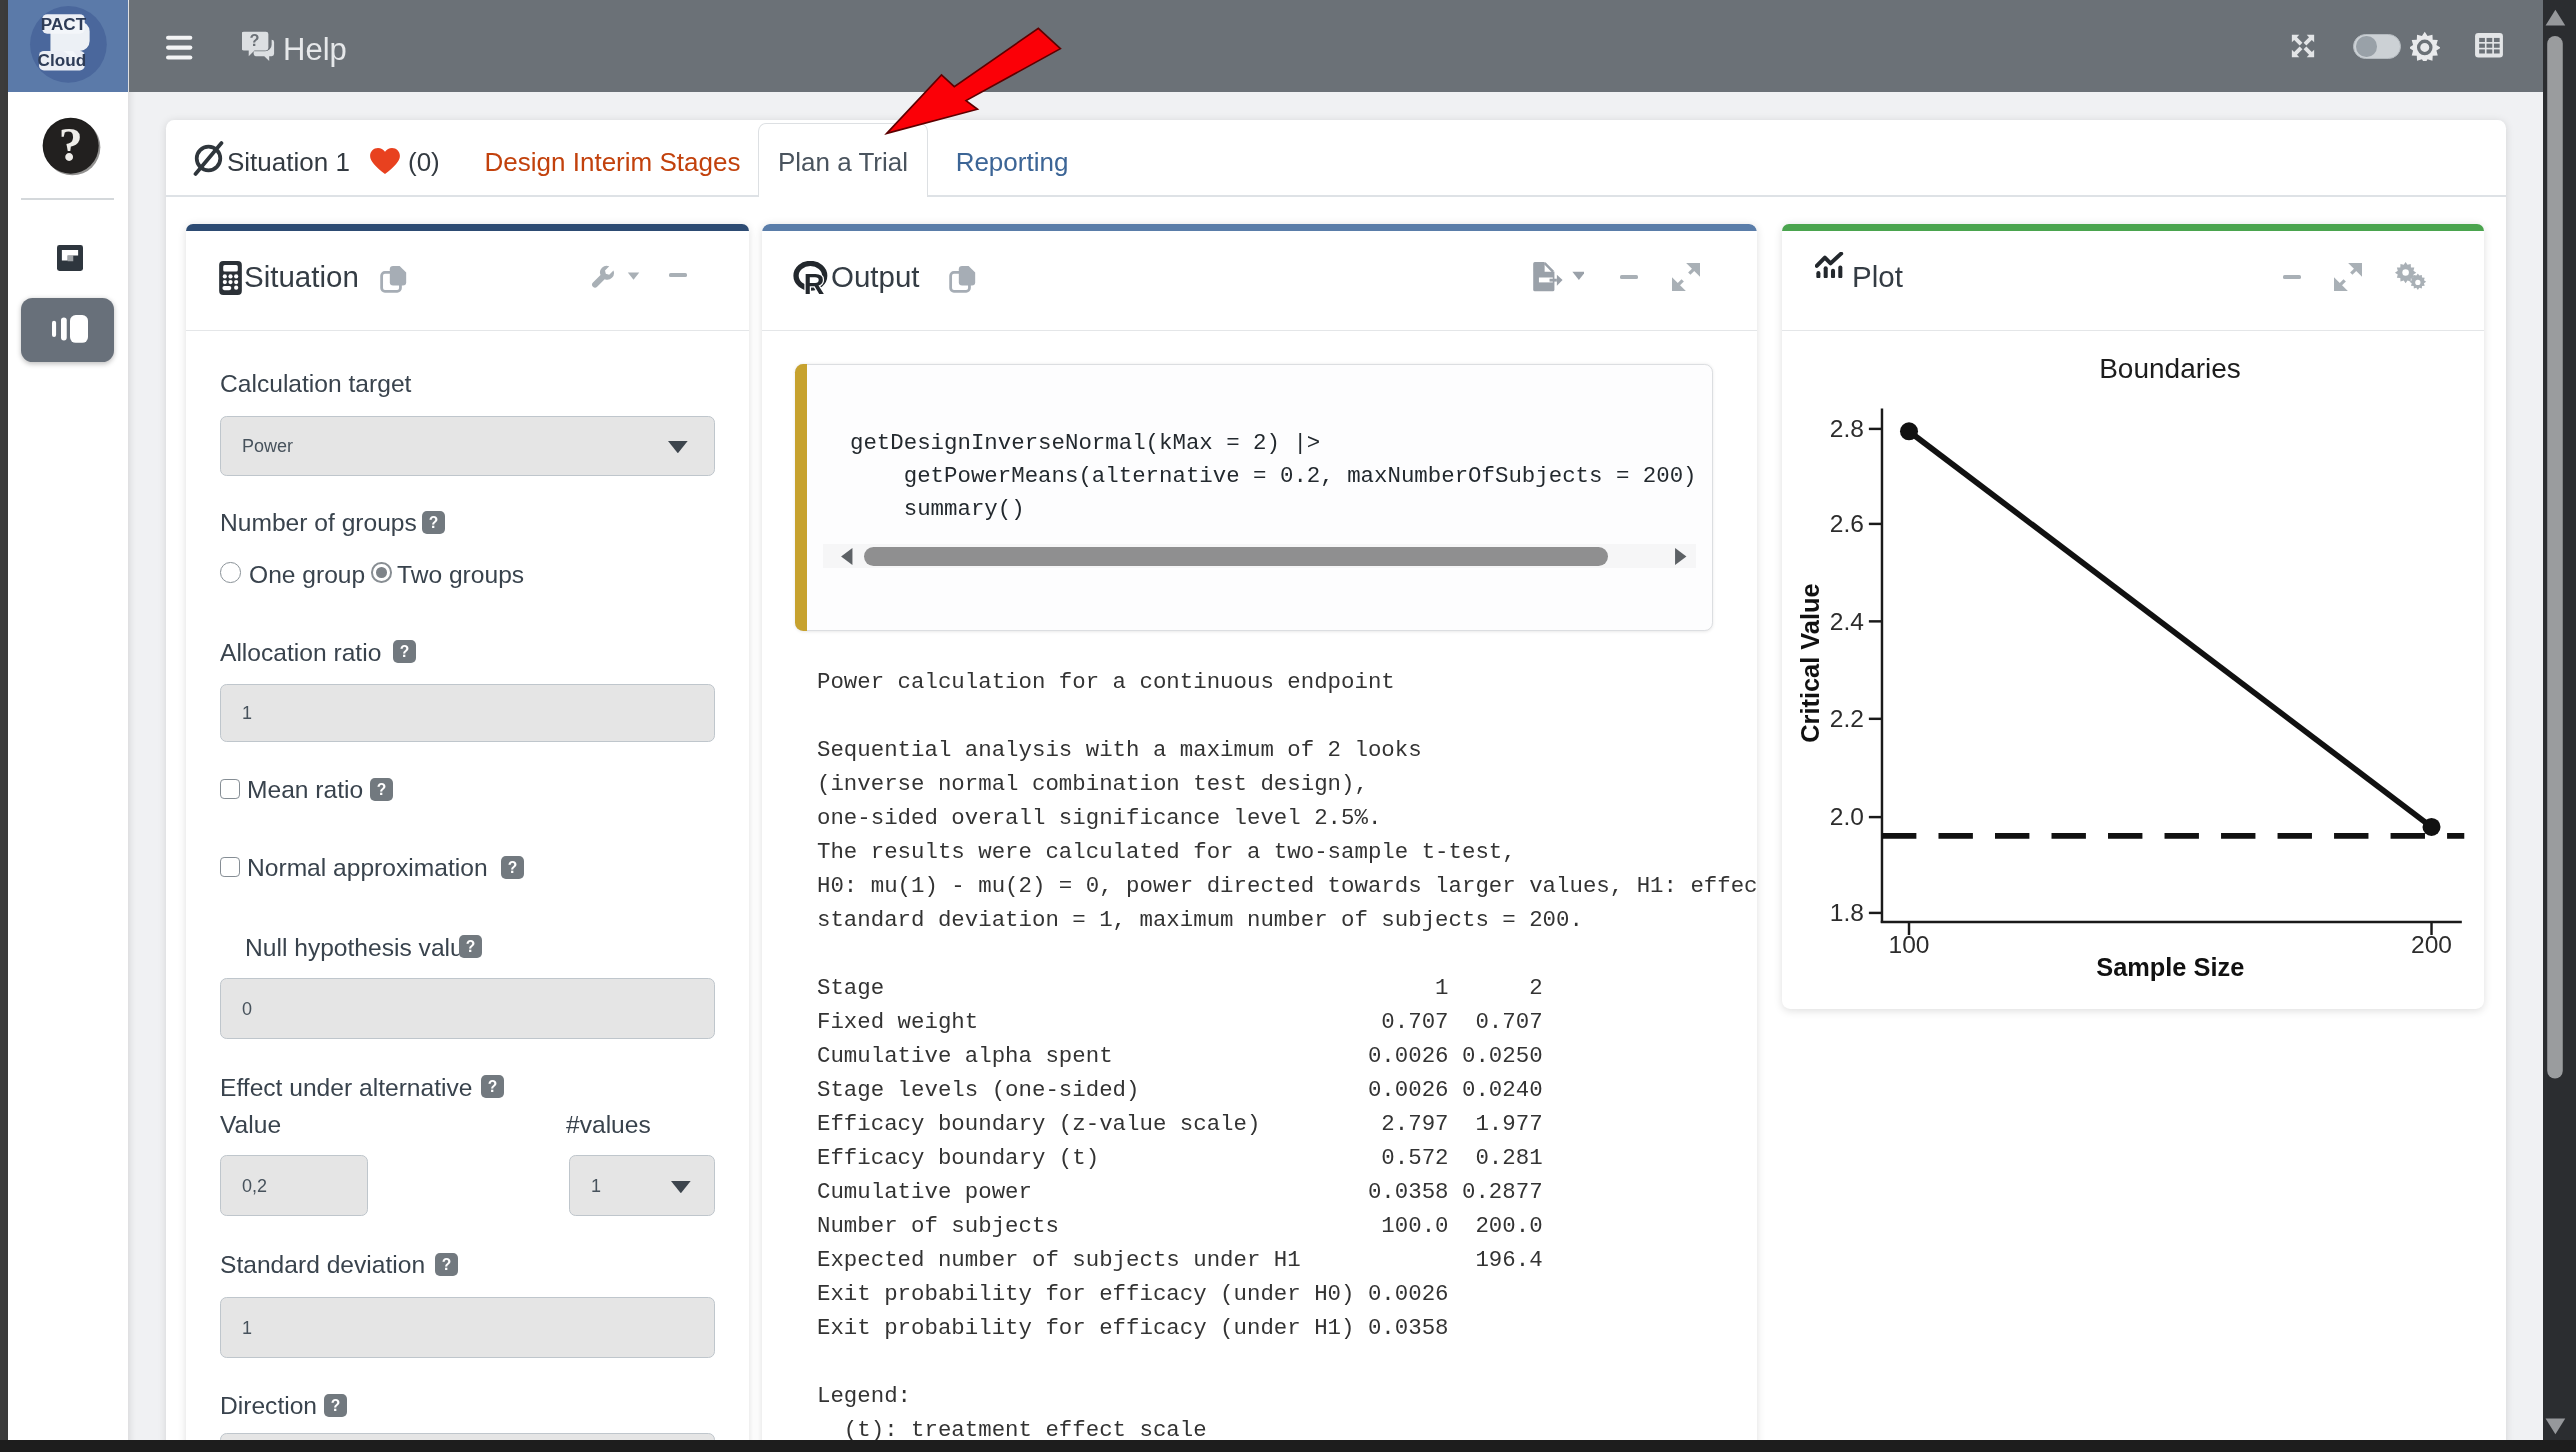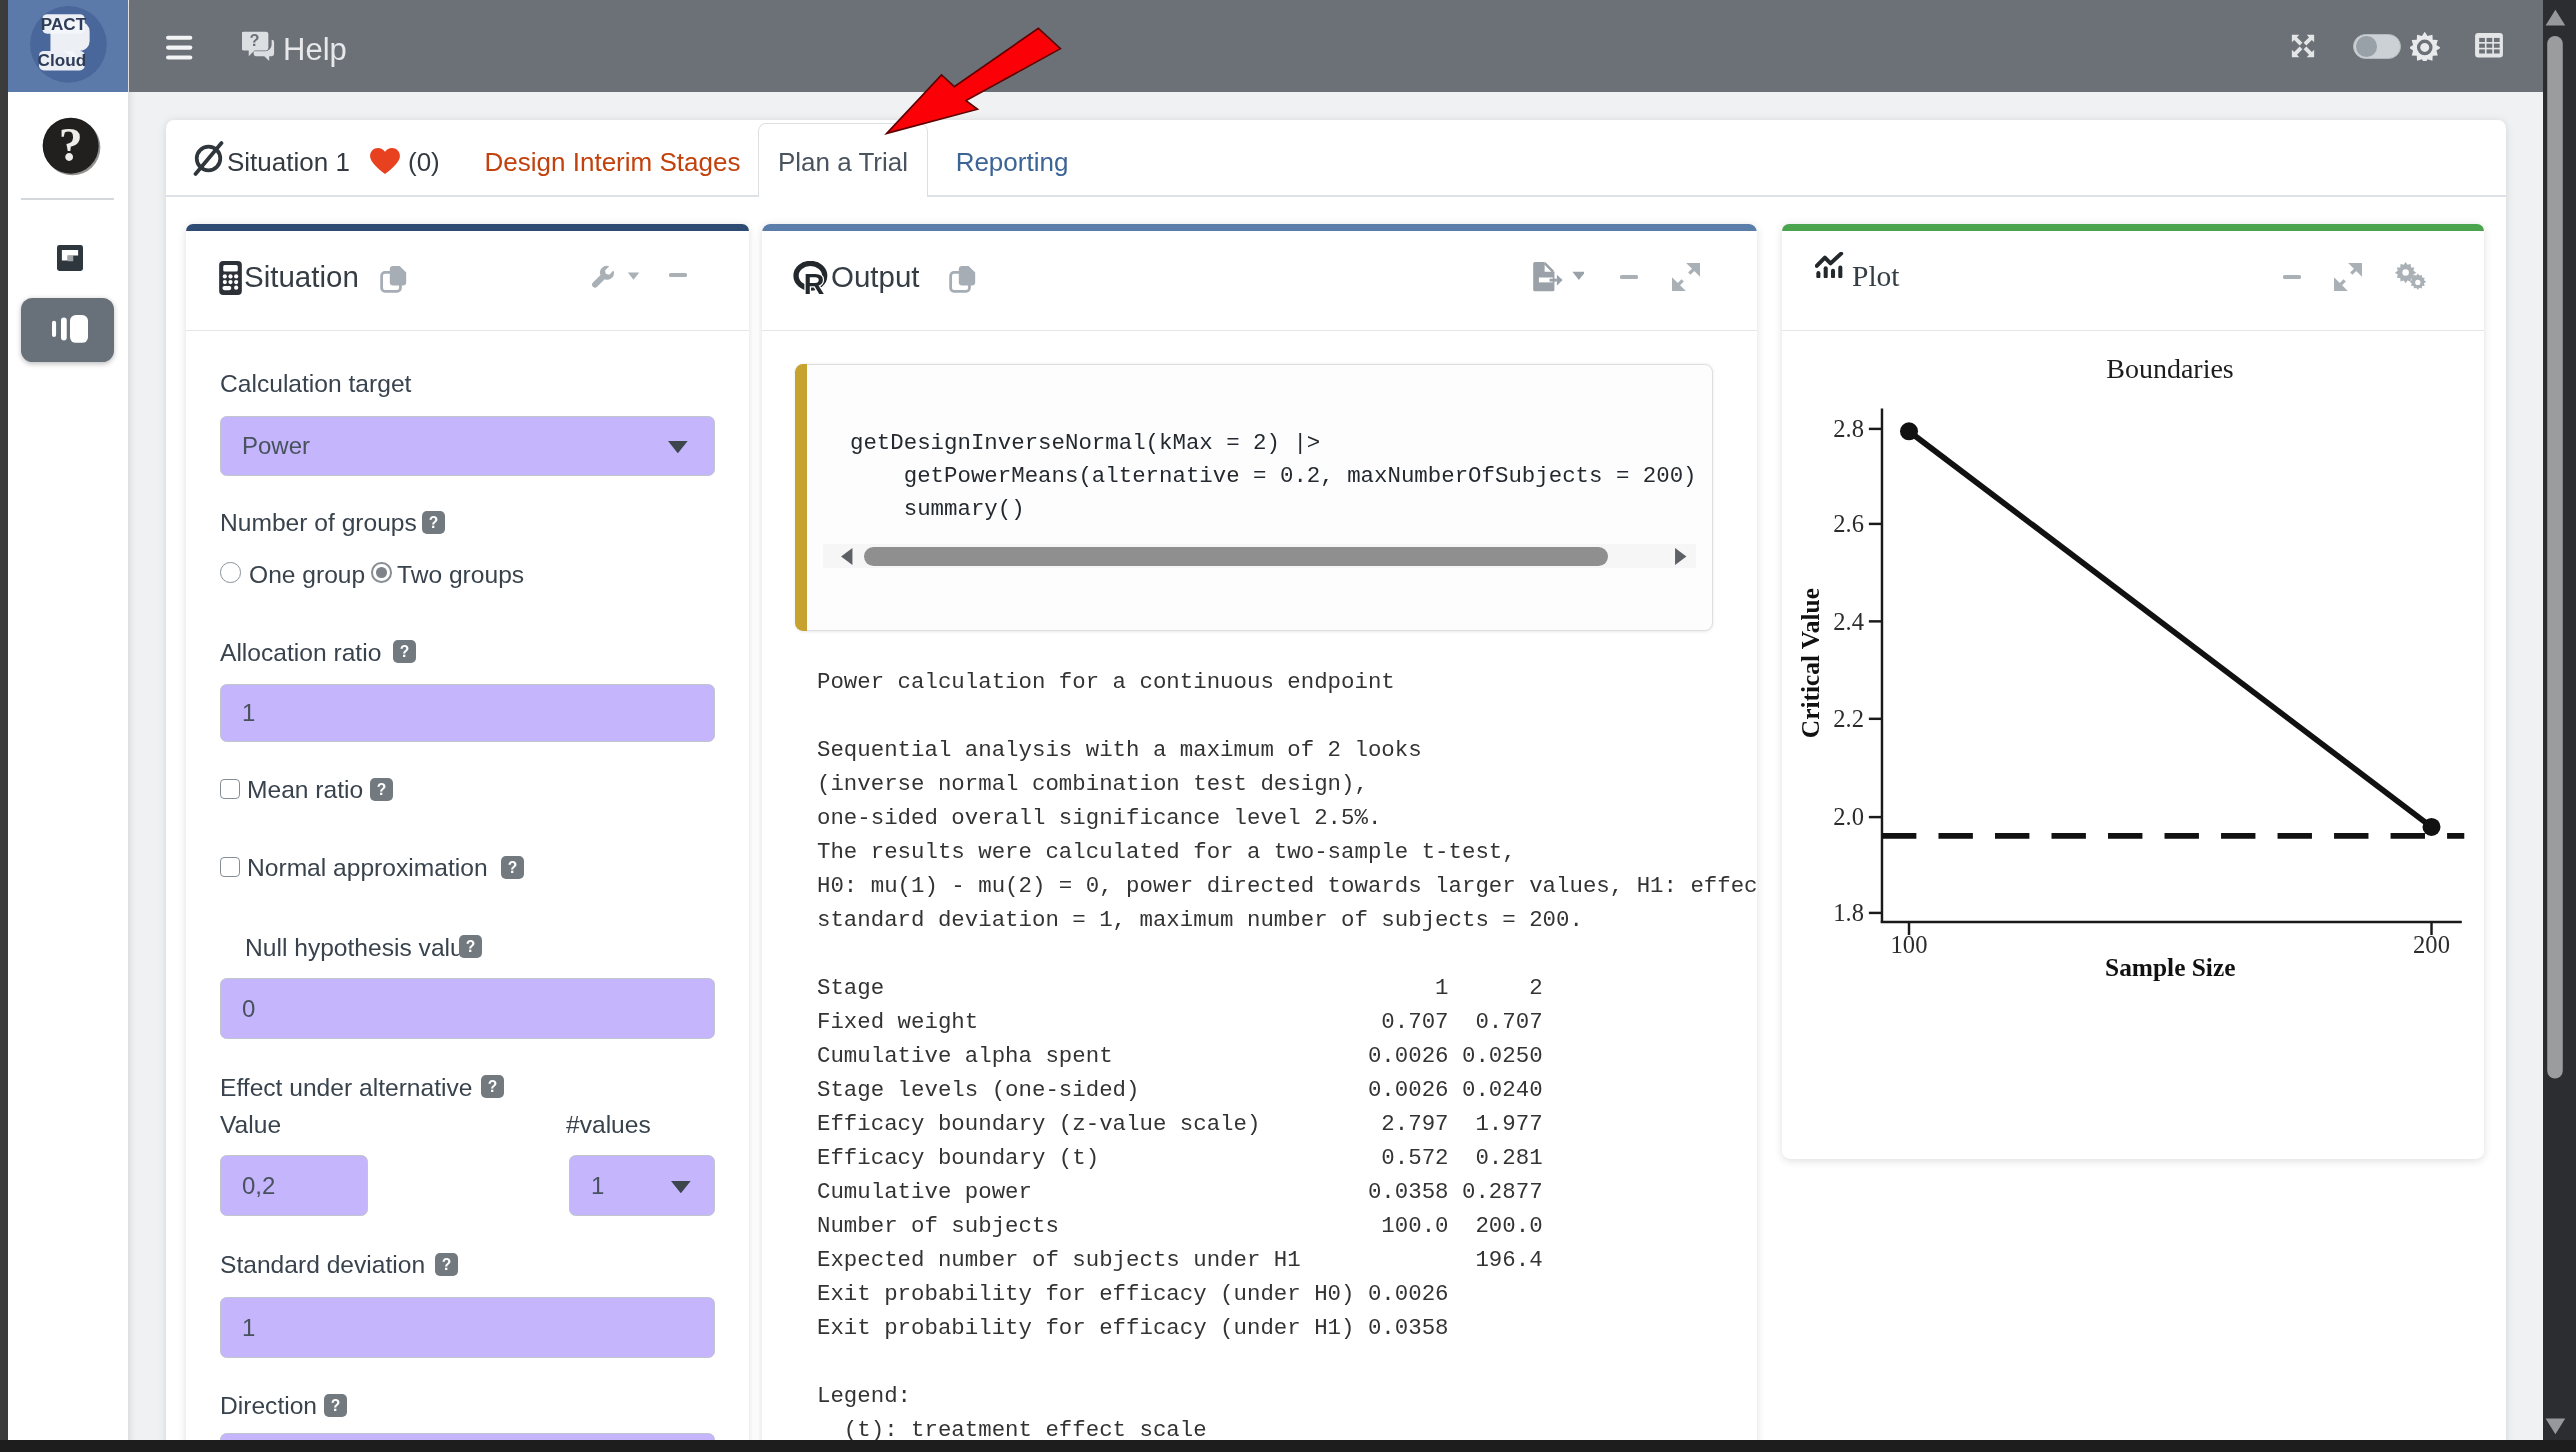--- a/index.html
+++ b/index.html
@@ -7,22 +7,22 @@
   body { font-family:"Liberation Sans", sans-serif; background:#f0f1f3; position:relative; }
   .abs { position:absolute; }
   .panel { position:absolute; background:#fff; border-radius:8.2px;
            box-shadow:0 1.6px 8.2px rgba(0,0,0,0.13); }
   .ptop { position:absolute; left:0; top:0; right:0; height:6.6px; border-radius:8.2px 8.2px 0 0; }
   .phead { position:absolute; left:0; top:6.6px; right:0; height:100px; border-bottom:1.6px solid #e4e6e8; }
   .ptitle { position:absolute; font-size:29.5px; color:#343c44; top:36px; }
   .qb { position:absolute; width:23px; height:23px; background:#72797f; border-radius:4.9px;
         color:#fff; font-size:15.6px; font-weight:bold; text-align:center; line-height:23px; }
   .lbl { position:absolute; font-size:24.6px; color:#39434d; white-space:nowrap; }
-  .inp { position:absolute; background:#c4b5fd; border:1.6px solid #bfc6cc; border-radius:6.6px;
-         font-size:24px; color:#47525c; }
+  .inp { position:absolute; background:#e5e5e5; border:1.6px solid #bfc6cc; border-radius:6.6px;
+         font-size:18px; color:#47525c; }
   .inp .v { position:absolute; left:21px; top:50%; transform:translateY(-50%); }
   .ck { position:absolute; width:19.7px; height:19.7px; border:1.6px solid #858d94; border-radius:4.1px; background:#fff; }
   pre { font-family:"Liberation Mono", monospace; }
 </style>
 </head>
 <body>
 
 <div class="abs" style="left:0;top:0;width:8.2px;height:1453px;background:#3c3c3c;"></div>
 
 <div class="abs" style="left:8.2px;top:0;width:120px;height:1453px;background:#fff;box-shadow:1.6px 0 6.6px rgba(0,0,0,0.10);"></div>
@@ -268,21 +268,21 @@
 Cumulative power                         0.0358 0.2877
 Number of subjects                        100.0  200.0
 Expected number of subjects under H1             196.4
 Exit probability for efficacy (under H0) 0.0026
 Exit probability for efficacy (under H1) 0.0358
 
 Legend:
   (t): treatment effect scale</pre>
 </div>
 
-<div class="panel" id="plot" style="left:1782px;top:224px;width:702px;height:935px;font-family:Liberation Serif, serif;">
+<div class="panel" id="plot" style="left:1782px;top:224px;width:702px;height:785px;">
   <div class="ptop" style="background:#4aa44e;"></div>
   <div class="phead"></div>
   <svg class="abs" style="left:33px;top:28px;" width="29.5" height="26" viewBox="0 0 36 32">
     <path d="M2 13 L12 3 L19 10 L32 -2" transform="translate(0,4)" fill="none" stroke="#23282d" stroke-width="5" stroke-linecap="round" stroke-linejoin="round"></path>
     <g stroke="#23282d" stroke-width="5" stroke-linecap="round">
       <line x1="4" y1="26" x2="4" y2="30"></line>
       <line x1="13" y1="20" x2="13" y2="30"></line>
       <line x1="22" y1="23" x2="22" y2="30"></line>
       <line x1="31" y1="19" x2="31" y2="30"></line>
     </g>

